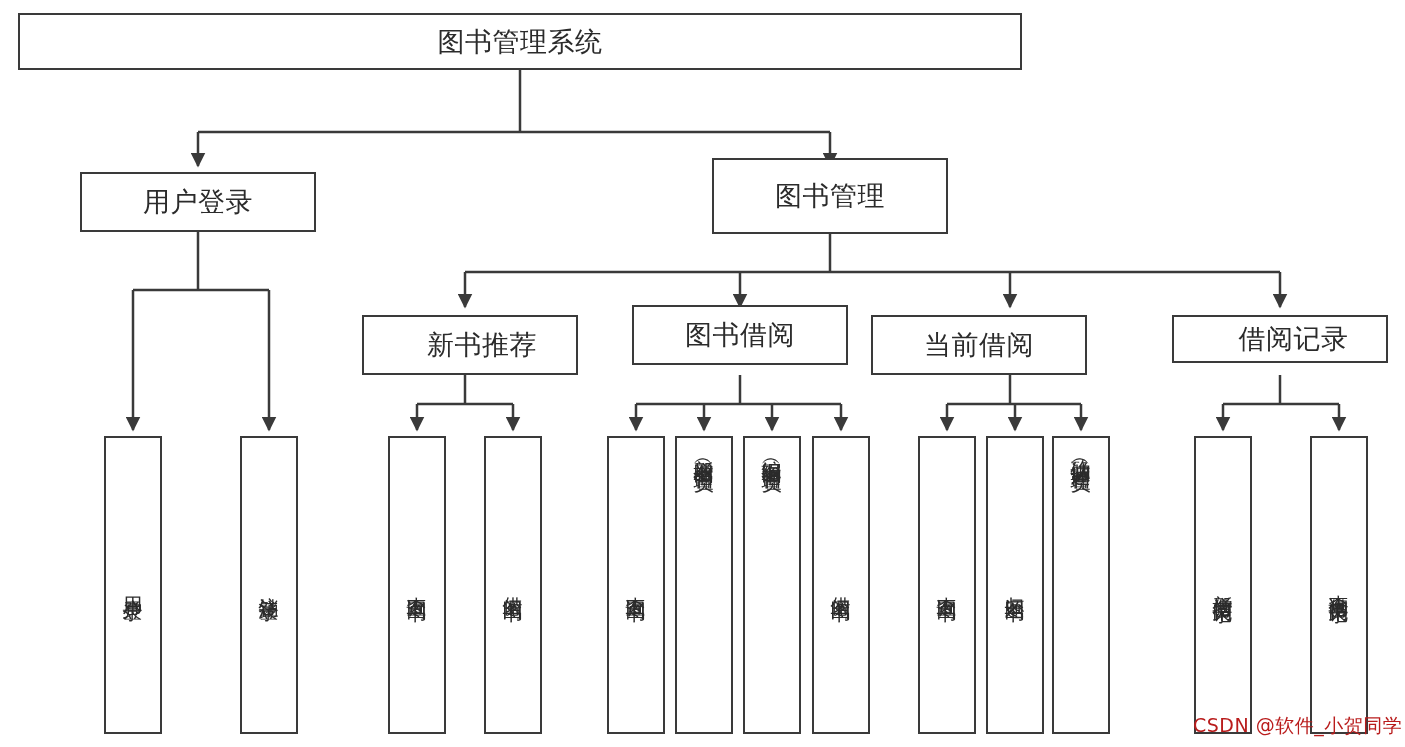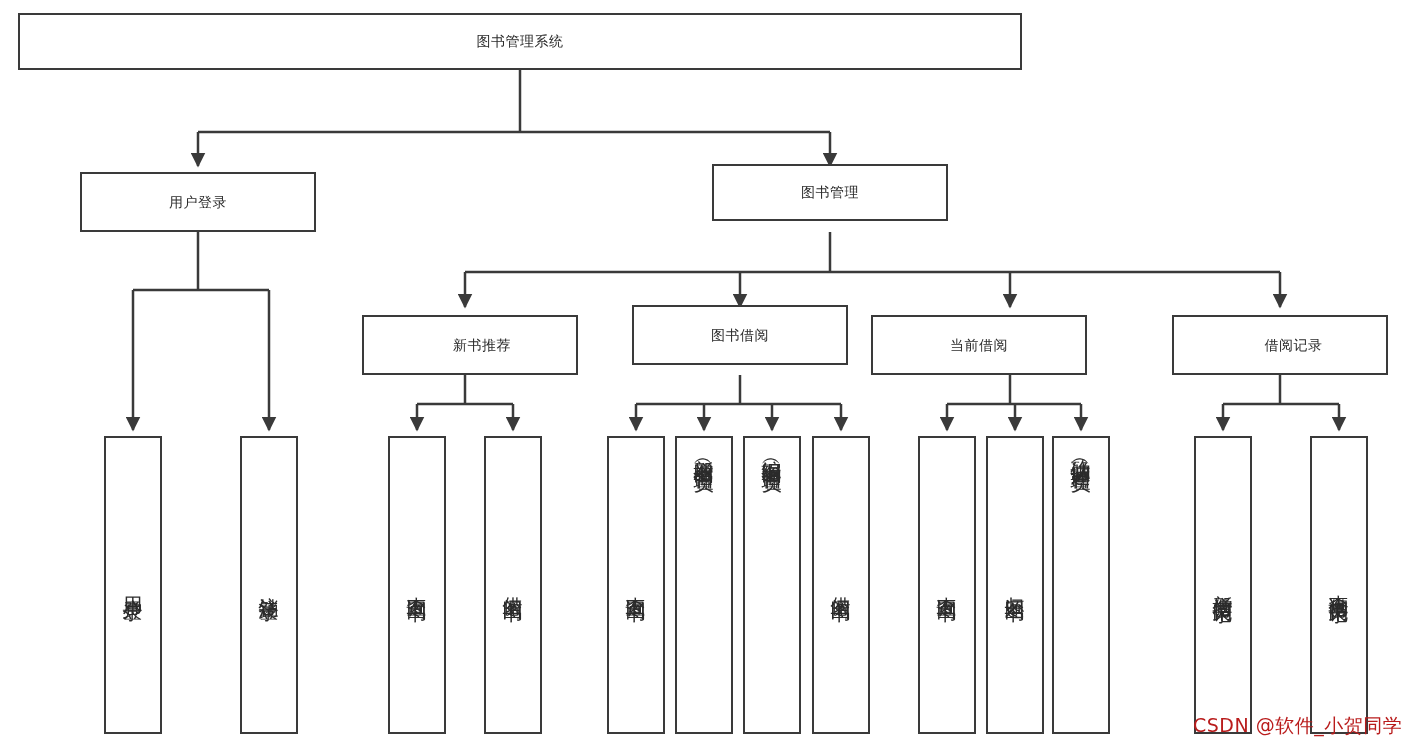--- a/index.html
+++ b/index.html
@@ -29,21 +29,21 @@
     position: absolute;
     box-sizing: border-box;
     border: 2px solid #3a3a3a;
     background: #ffffff;
     display: flex;
     align-items: center;
     justify-content: center;
     color: #2b2b2b;
   }
   .node-label {
-    font-size: 14px;
+    font-size: 27px;
     letter-spacing: 0.5px;
     line-height: 1.15;
     white-space: nowrap;
     text-align: center;
   }
   .node.vertical .node-label {
     writing-mode: vertical-rl;
     text-orientation: upright;
     white-space: normal;
     letter-spacing: 2px;
@@ -126,37 +126,37 @@
   </svg>
 
   <div class="node" style="left:18px; top:13px; width:1004px; height:57px;">
     <span class="node-label">图书管理系统</span>
   </div>
 
   <div class="node" style="left:80px; top:172px; width:236px; height:60px;">
     <span class="node-label">用户登录</span>
   </div>
 
-  <div class="node" style="left:712px; top:164px; width:236px; height:57px;">
+  <div class="node" style="left:712px; top:158px; width:236px; height:76px;">
     <span class="node-label">图书管理</span>
   </div>
 
   <div class="node" style="left:362px; top:315px; width:216px; height:60px;padding-left:24px;">
     <span class="node-label">新书推荐</span>
   </div>
 
   <div class="node" style="left:632px; top:305px; width:216px; height:60px;justify-content:center;">
     <span class="node-label">图书借阅</span>
   </div>
 
   <div class="node" style="left:871px; top:315px; width:216px; height:60px;">
     <span class="node-label">当前借阅</span>
   </div>
 
-  <div class="node" style="left:1172px; top:315px; width:216px; height:60px;padding-left:27px;">
+  <div class="node" style="left:1172px; top:315px; width:216px; height:48px;padding-left:27px;">
     <span class="node-label">借阅记录</span>
   </div>
 
   <div class="node vertical leaf-mid" style="left:104px; top:436px; width:58px; height:298px;">
     <span class="node-label">用户登录</span>
   </div>
 
   <div class="node vertical leaf-mid" style="left:240px; top:436px; width:58px; height:298px;">
     <span class="node-label">注销登录</span>
   </div>

